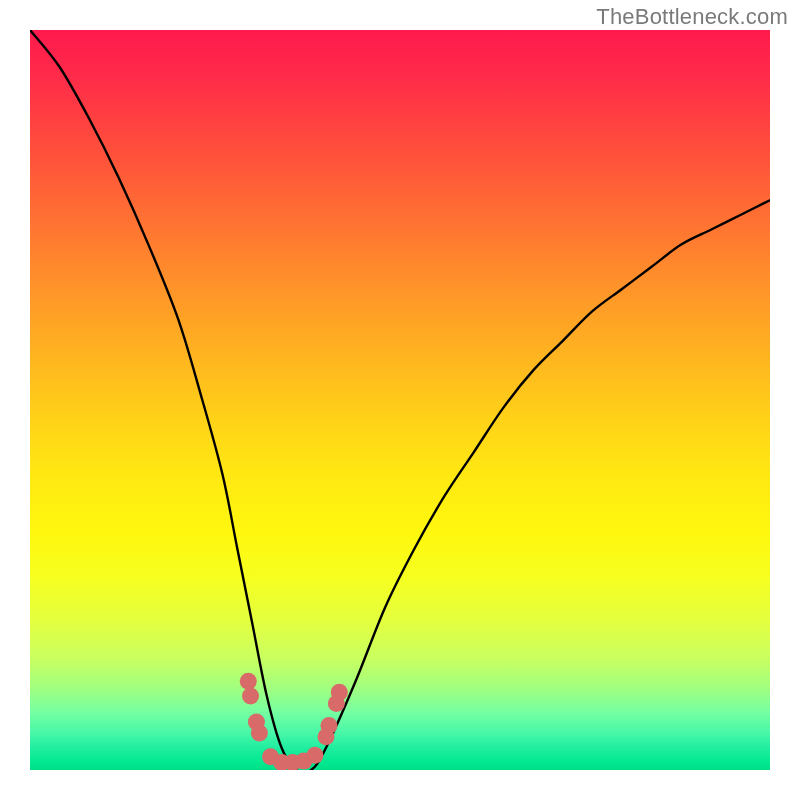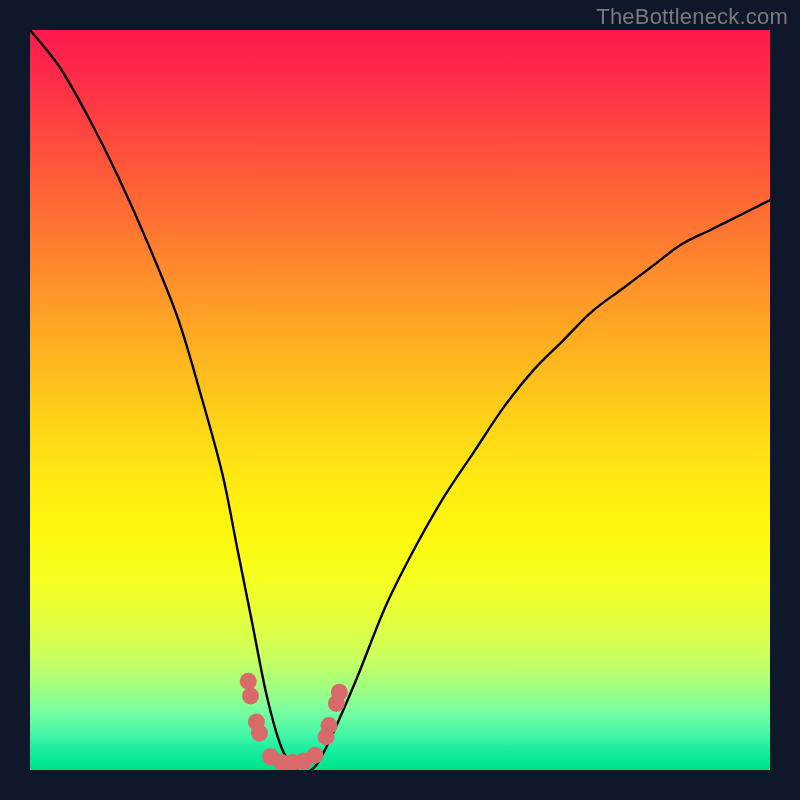--- a/index.html
+++ b/index.html
@@ -9,21 +9,21 @@
     height: 800px;
     background: #000;
     overflow: hidden;
   }
   .frame {
     position: absolute;
     left: 0;
     top: 0;
     width: 800px;
     height: 800px;
-    background: #0f172a;
+    background: #ffffff;
   }
   .plot {
     position: absolute;
     left: 30px;
     top: 30px;
     width: 740px;
     height: 740px;
     overflow: hidden;
   }
   .gradient {

